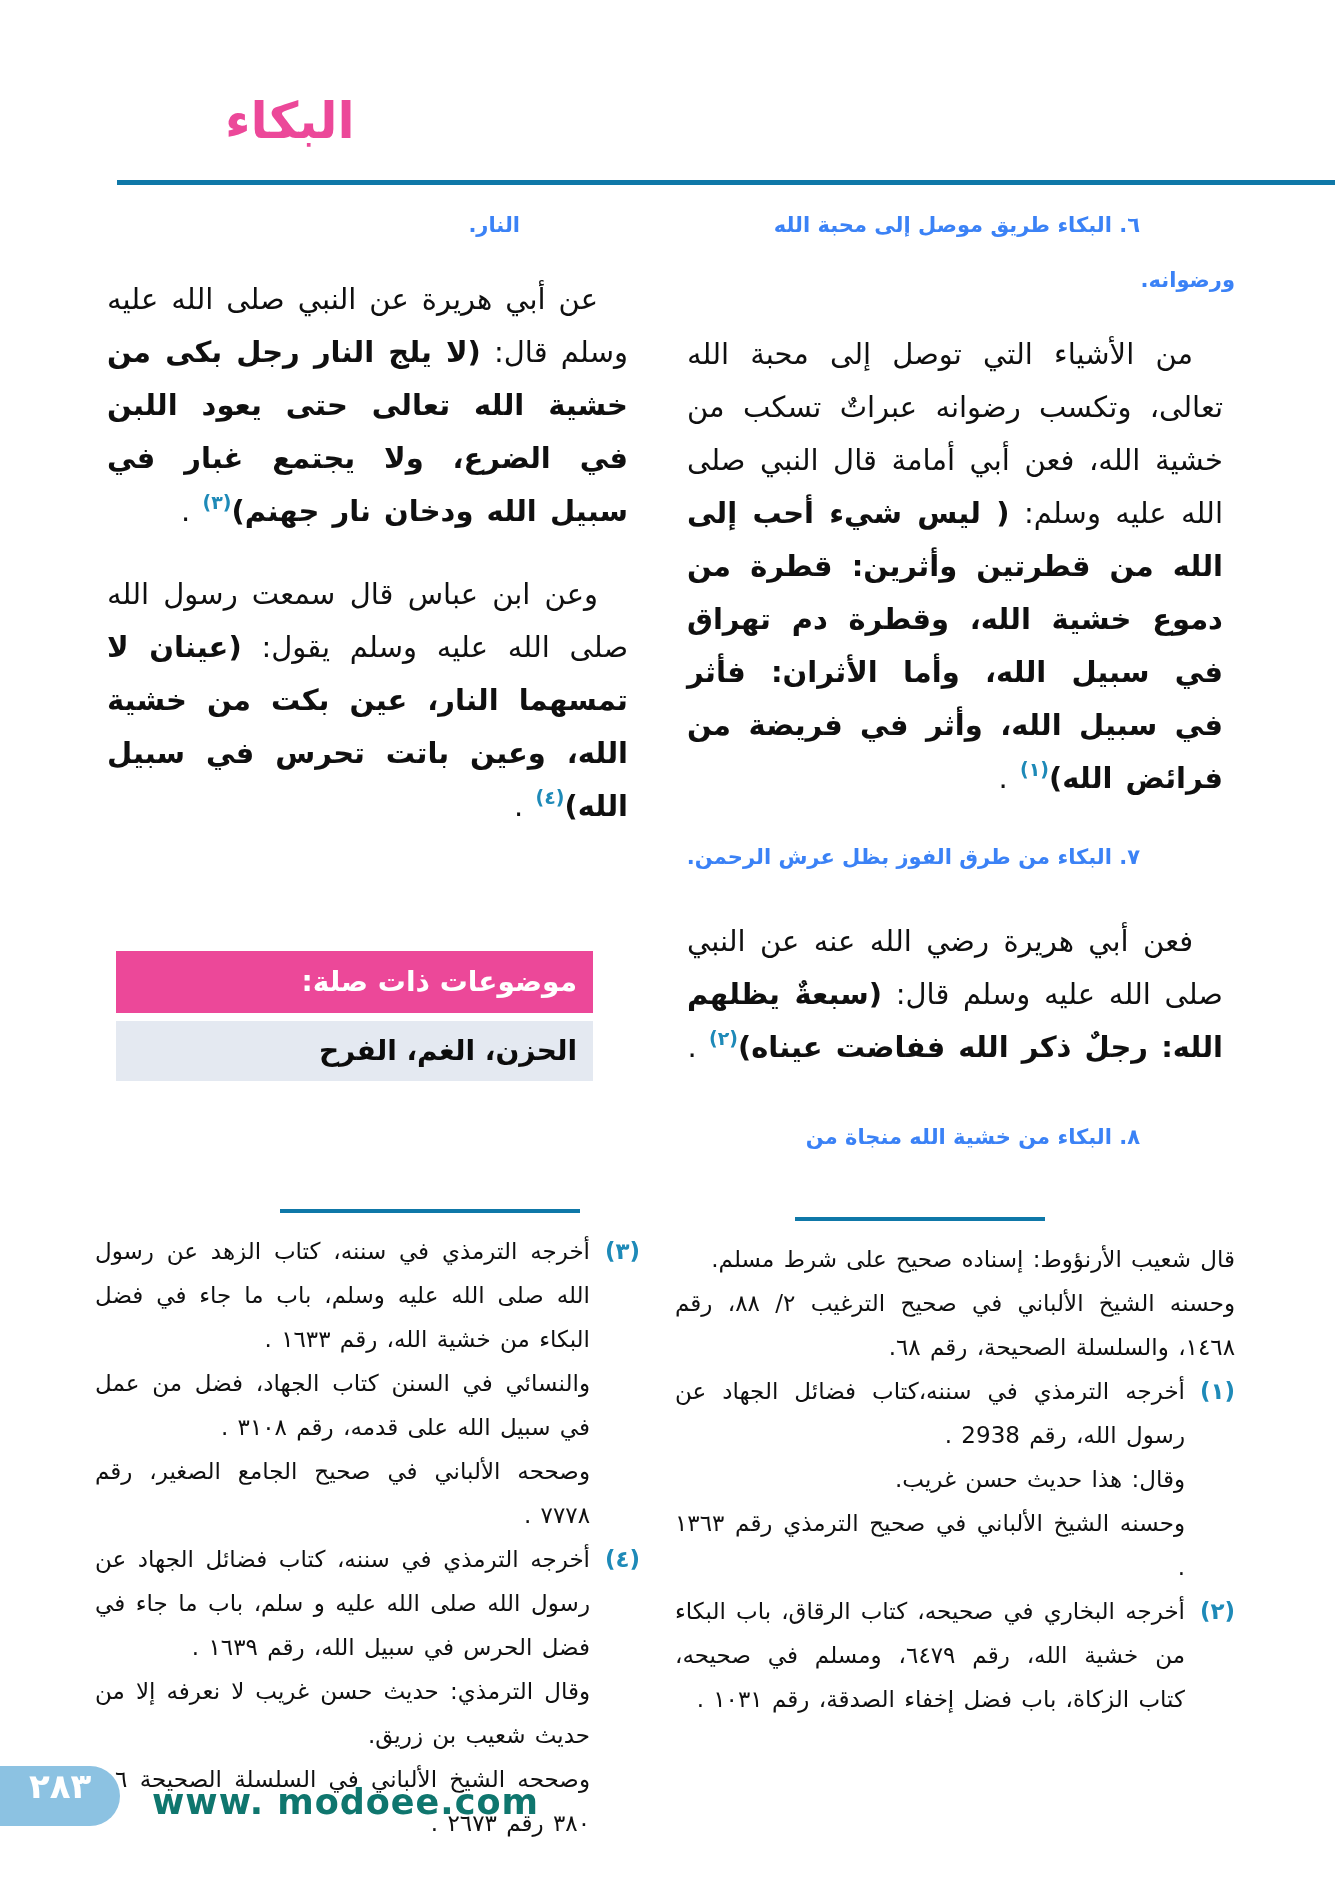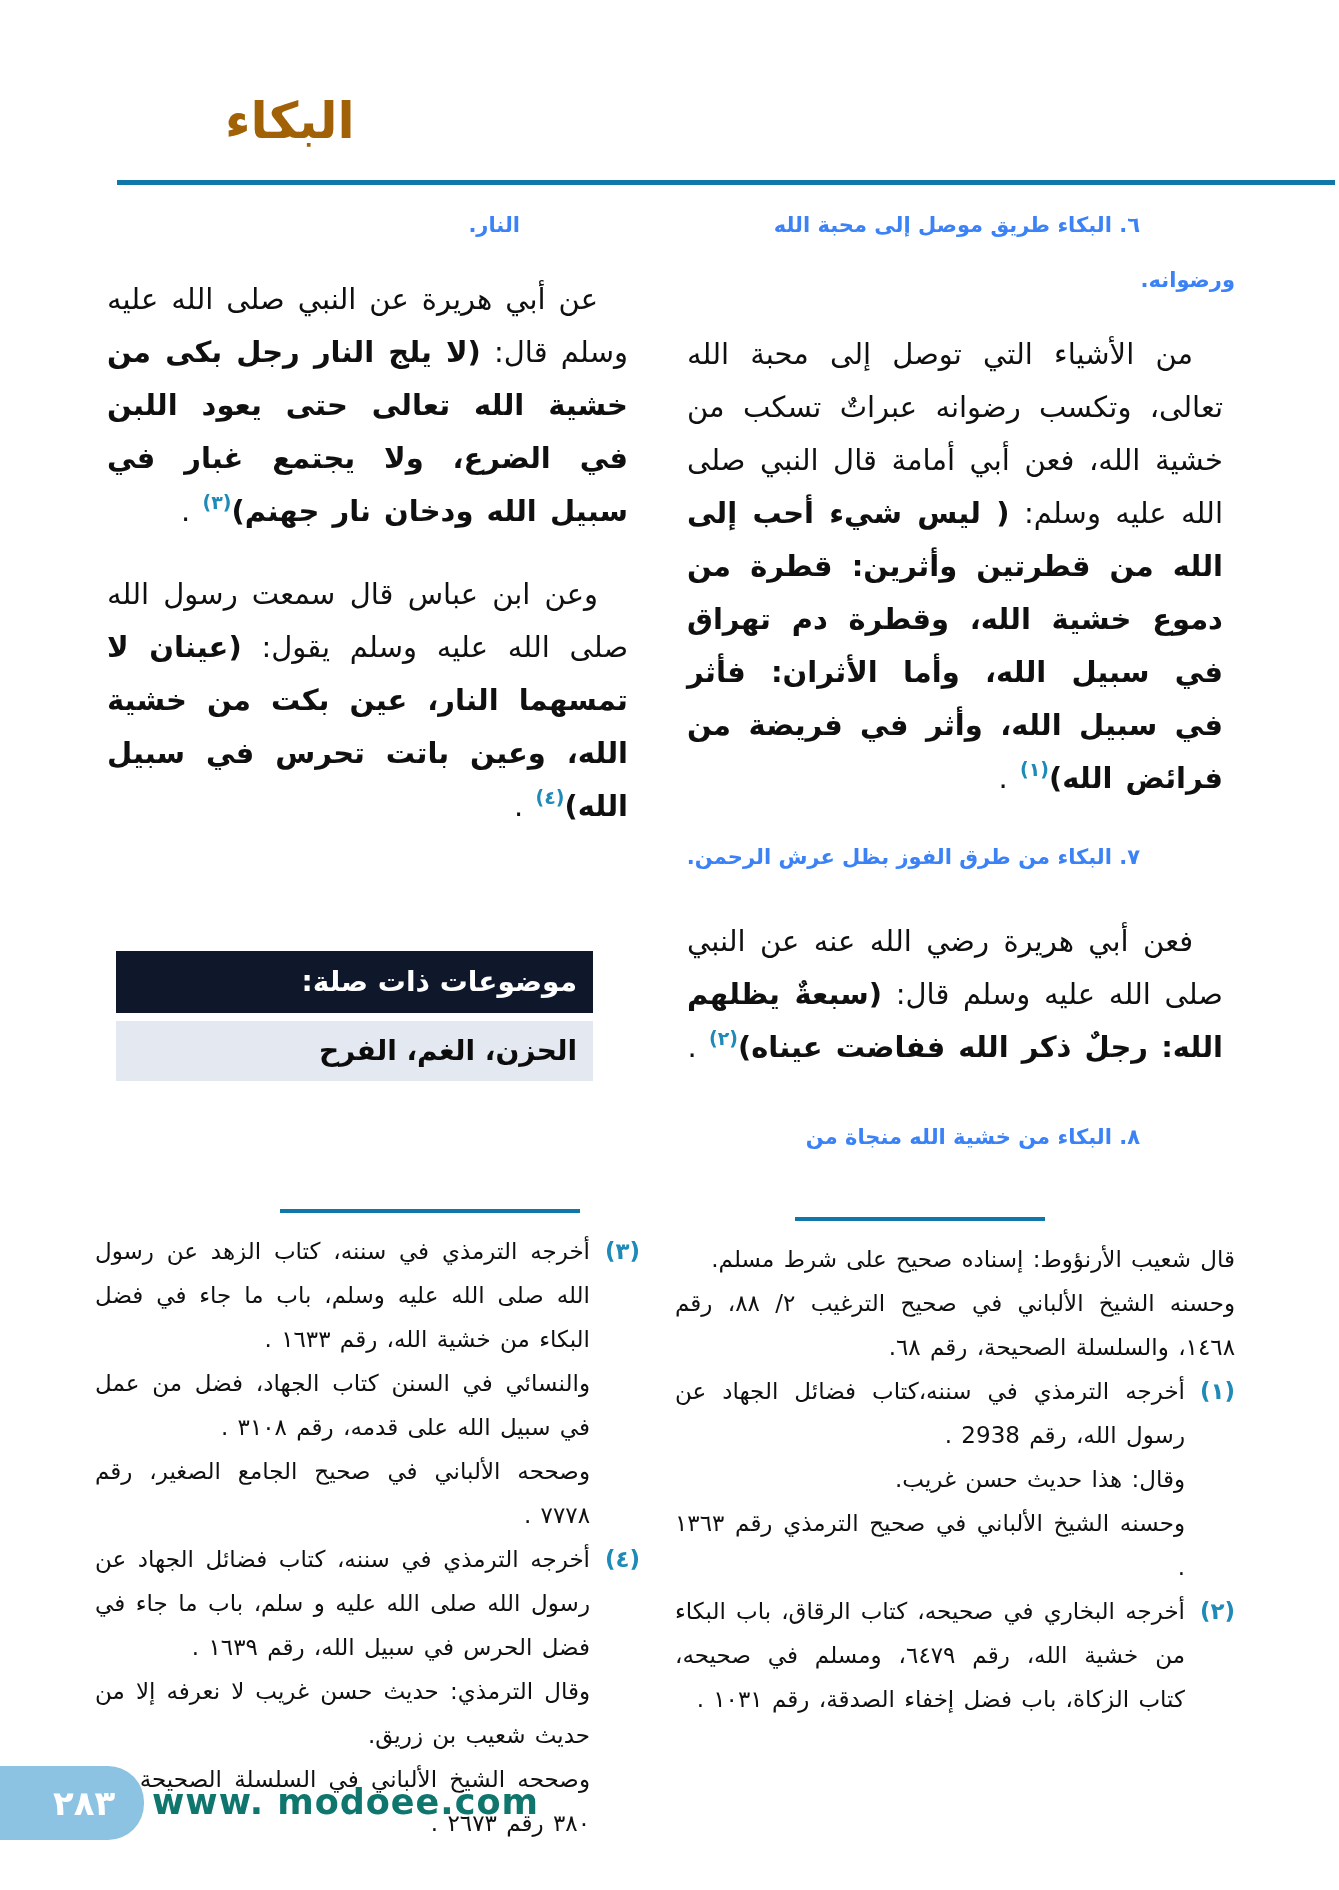--- a/index.html
+++ b/index.html
@@ -5,21 +5,21 @@
   html,body{margin:0;padding:0;}
   body{
     width:1339px;height:1890px;position:relative;overflow:hidden;
     background:#ffffff;color:#101010;
     font-family:"DejaVu Sans", sans-serif;
     direction:rtl;
   }
   
   .header-title{
     position:absolute;top:96px;left:225px;
-    font-size:50px;font-weight:bold;color:#a16207;
+    font-size:50px;font-weight:bold;color:#ec4899;
     line-height:1;white-space:nowrap;
   }
   .header-rule{
     position:absolute;top:180px;left:117px;width:1218px;height:5px;
     background:#0f78a8;
   }
   
   .columns{
     position:absolute;top:198px;right:0;left:0;
     display:flex;flex-direction:row;
@@ -43,21 +43,21 @@
   .quote{font-weight:bold;}
   .ref{
     color:#1e8ab8;font-weight:bold;font-size:19px;
     position:relative;top:-12px;line-height:0;letter-spacing:1px;
   }
   .mt20{margin-top:20px;}  .mt25{margin-top:25px;}
   .mt30{margin-top:30px;}  .mt36{margin-top:36px;}
   
   .topics-box{margin-top:118px;margin-right:47px;margin-left:21px;}
   .topics-header{
-    background:#0f172a;color:#ffffff;
+    background:#ec4899;color:#ffffff;
     font-size:28px;font-weight:bold;
     height:62px;line-height:62px;
     padding-right:16px;text-align:right;
   }
   .topics-row{
     background:#e4e9f1;color:#0c0c0c;margin-top:8px;
     font-size:28px;font-weight:bold;
     height:60px;line-height:60px;
     padding-right:16px;
   }
@@ -71,24 +71,24 @@
     line-height:44px;text-align:justify;text-align-last:right;
     word-spacing:2px;
   }
   .footnote.flush{padding-right:0;}
   .fn-marker{
     position:absolute;right:0;top:0;color:#1e8ab8;font-weight:bold;
   }
   .fn-para{margin:0;}
   
   .page-badge{
-    position:absolute;left:0;top:1766px;width:120px;height:74px;
+    position:absolute;left:0;top:1766px;width:120px;height:60px;
     background:#8cc2e2;border-radius:0 36px 36px 0;
     color:#ffffff;font-size:34px;font-weight:bold;
-    display:flex;align-items:center;justify-content:center;padding-left:24px;
+    display:flex;justify-content:center;
   }
   .site-url{
     position:absolute;left:152px;top:1782px;
     font-size:35px;font-weight:bold;color:#0f766e;
     direction:ltr;letter-spacing:1px;white-space:nowrap;
   }
 </style>
 </head>
 <body>
 

